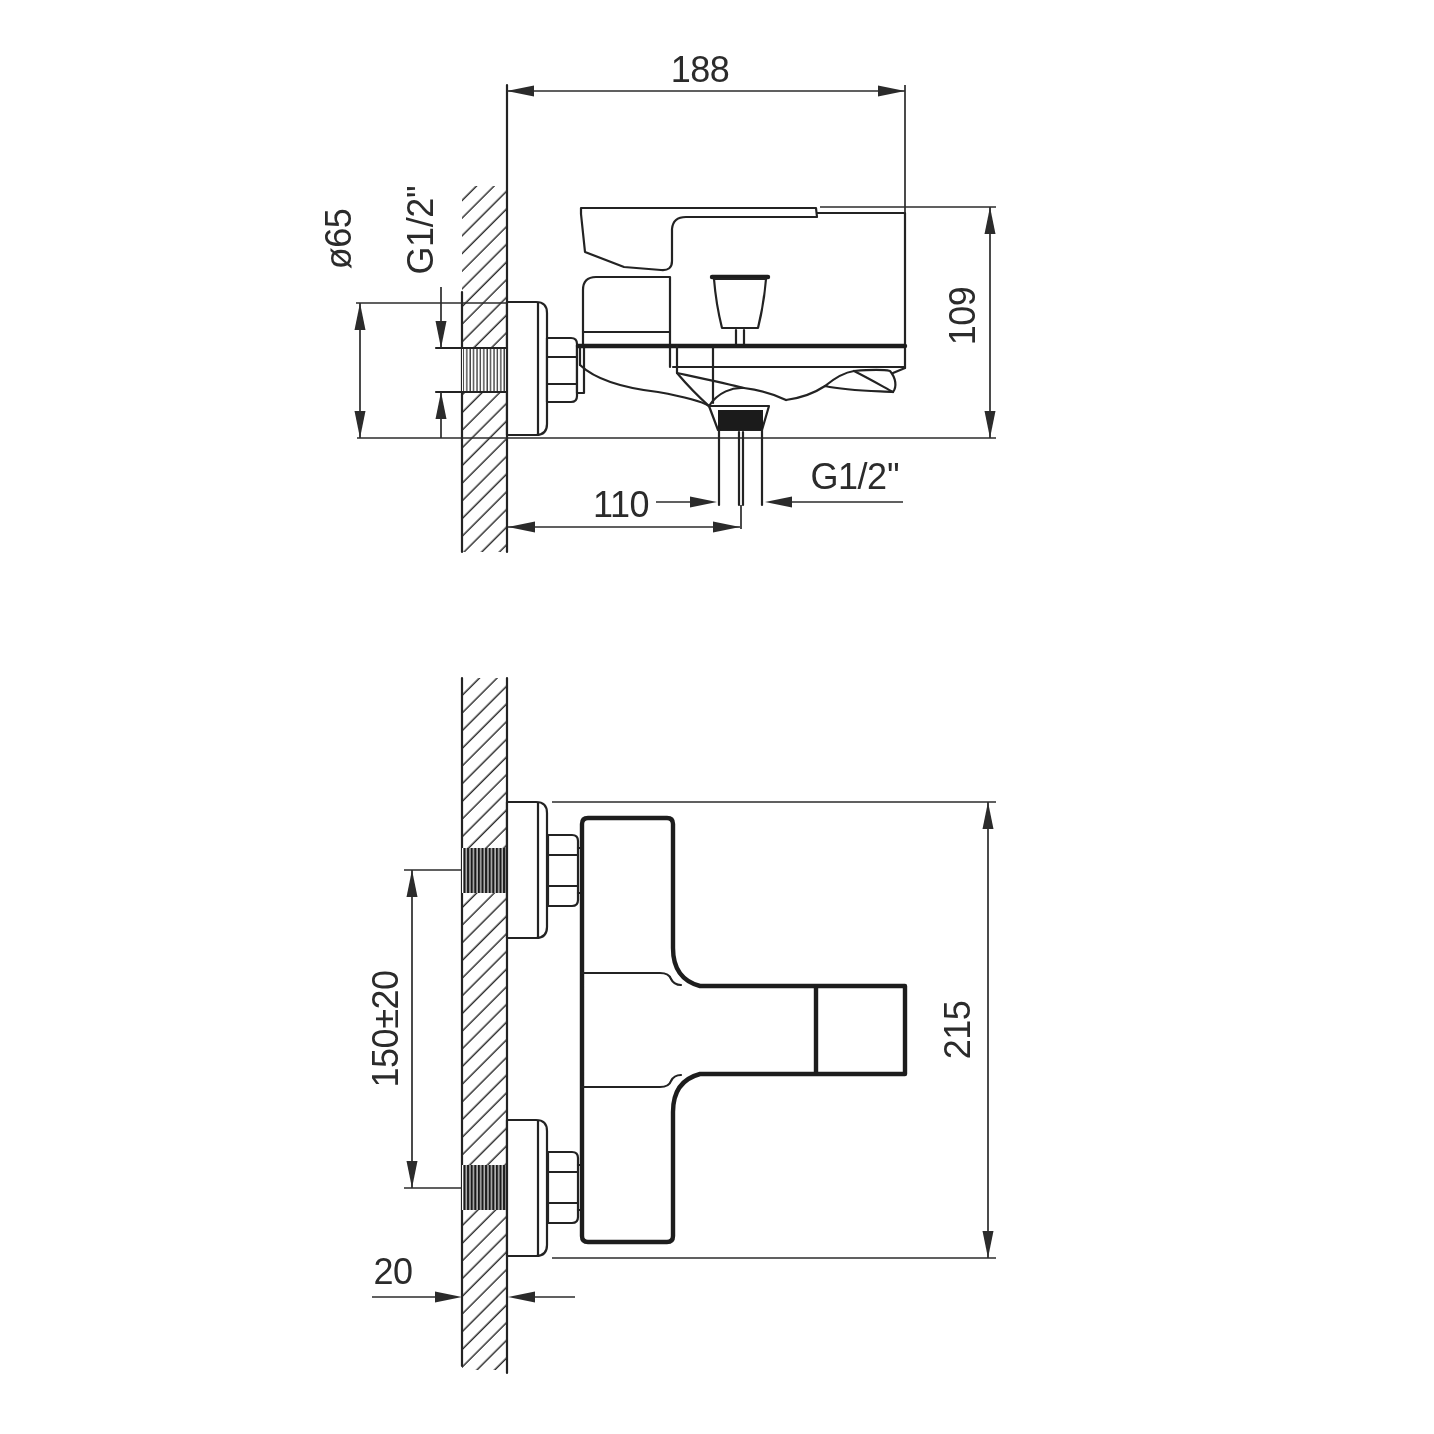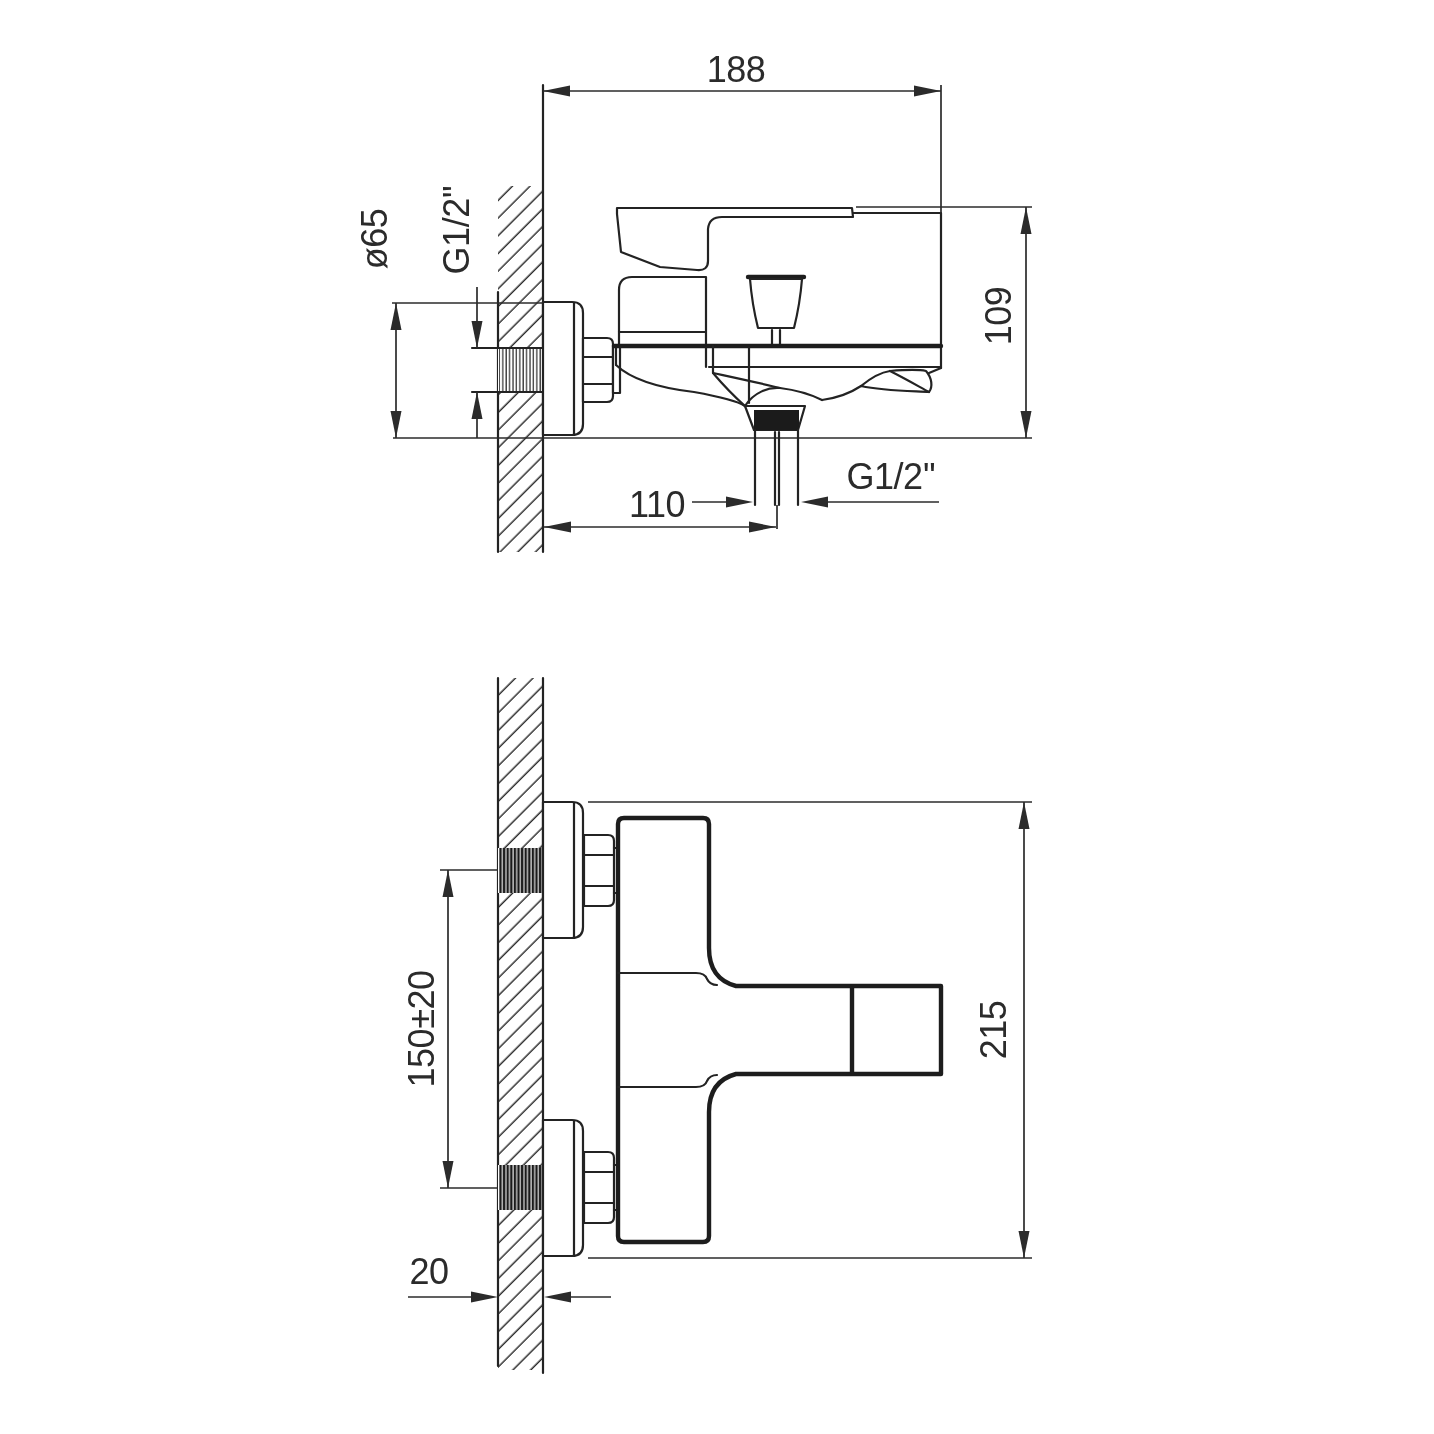--- a/index.html
+++ b/index.html
@@ -1,17 +1,17 @@
 <!DOCTYPE html>
 <html><head>
 <meta charset="utf-8">
 <style>
   html,body{margin:0;padding:0;background:#ffffff;}
   .stage{position:relative;width:1268px;height:1434px;background:#ffffff;overflow:hidden;
-         font-family:"Liberation Sans", sans-serif;padding-left:36px;}
+         font-family:"Liberation Sans", sans-serif;}
   svg{display:block;}
   .obj   {stroke:#232323;stroke-width:2.2;fill:none;stroke-linecap:round;stroke-linejoin:round;}
   .objf  {stroke:#232323;stroke-width:2.2;fill:#ffffff;stroke-linejoin:round;}
   .bold  {stroke:#1d1d1d;stroke-width:4.4;fill:none;stroke-linecap:round;stroke-linejoin:round;}
   .boldf {stroke:#1d1d1d;stroke-width:4.4;fill:#ffffff;stroke-linejoin:round;}
   .dim   {stroke:#2b2b2b;stroke-width:1.7;fill:none;stroke-linecap:butt;}
   .arr   {fill:#2b2b2b;stroke:none;}
   .dimtxt{fill:#2b2b2b;font-size:36px;letter-spacing:-0.5px;}
 </style>
 </head>

